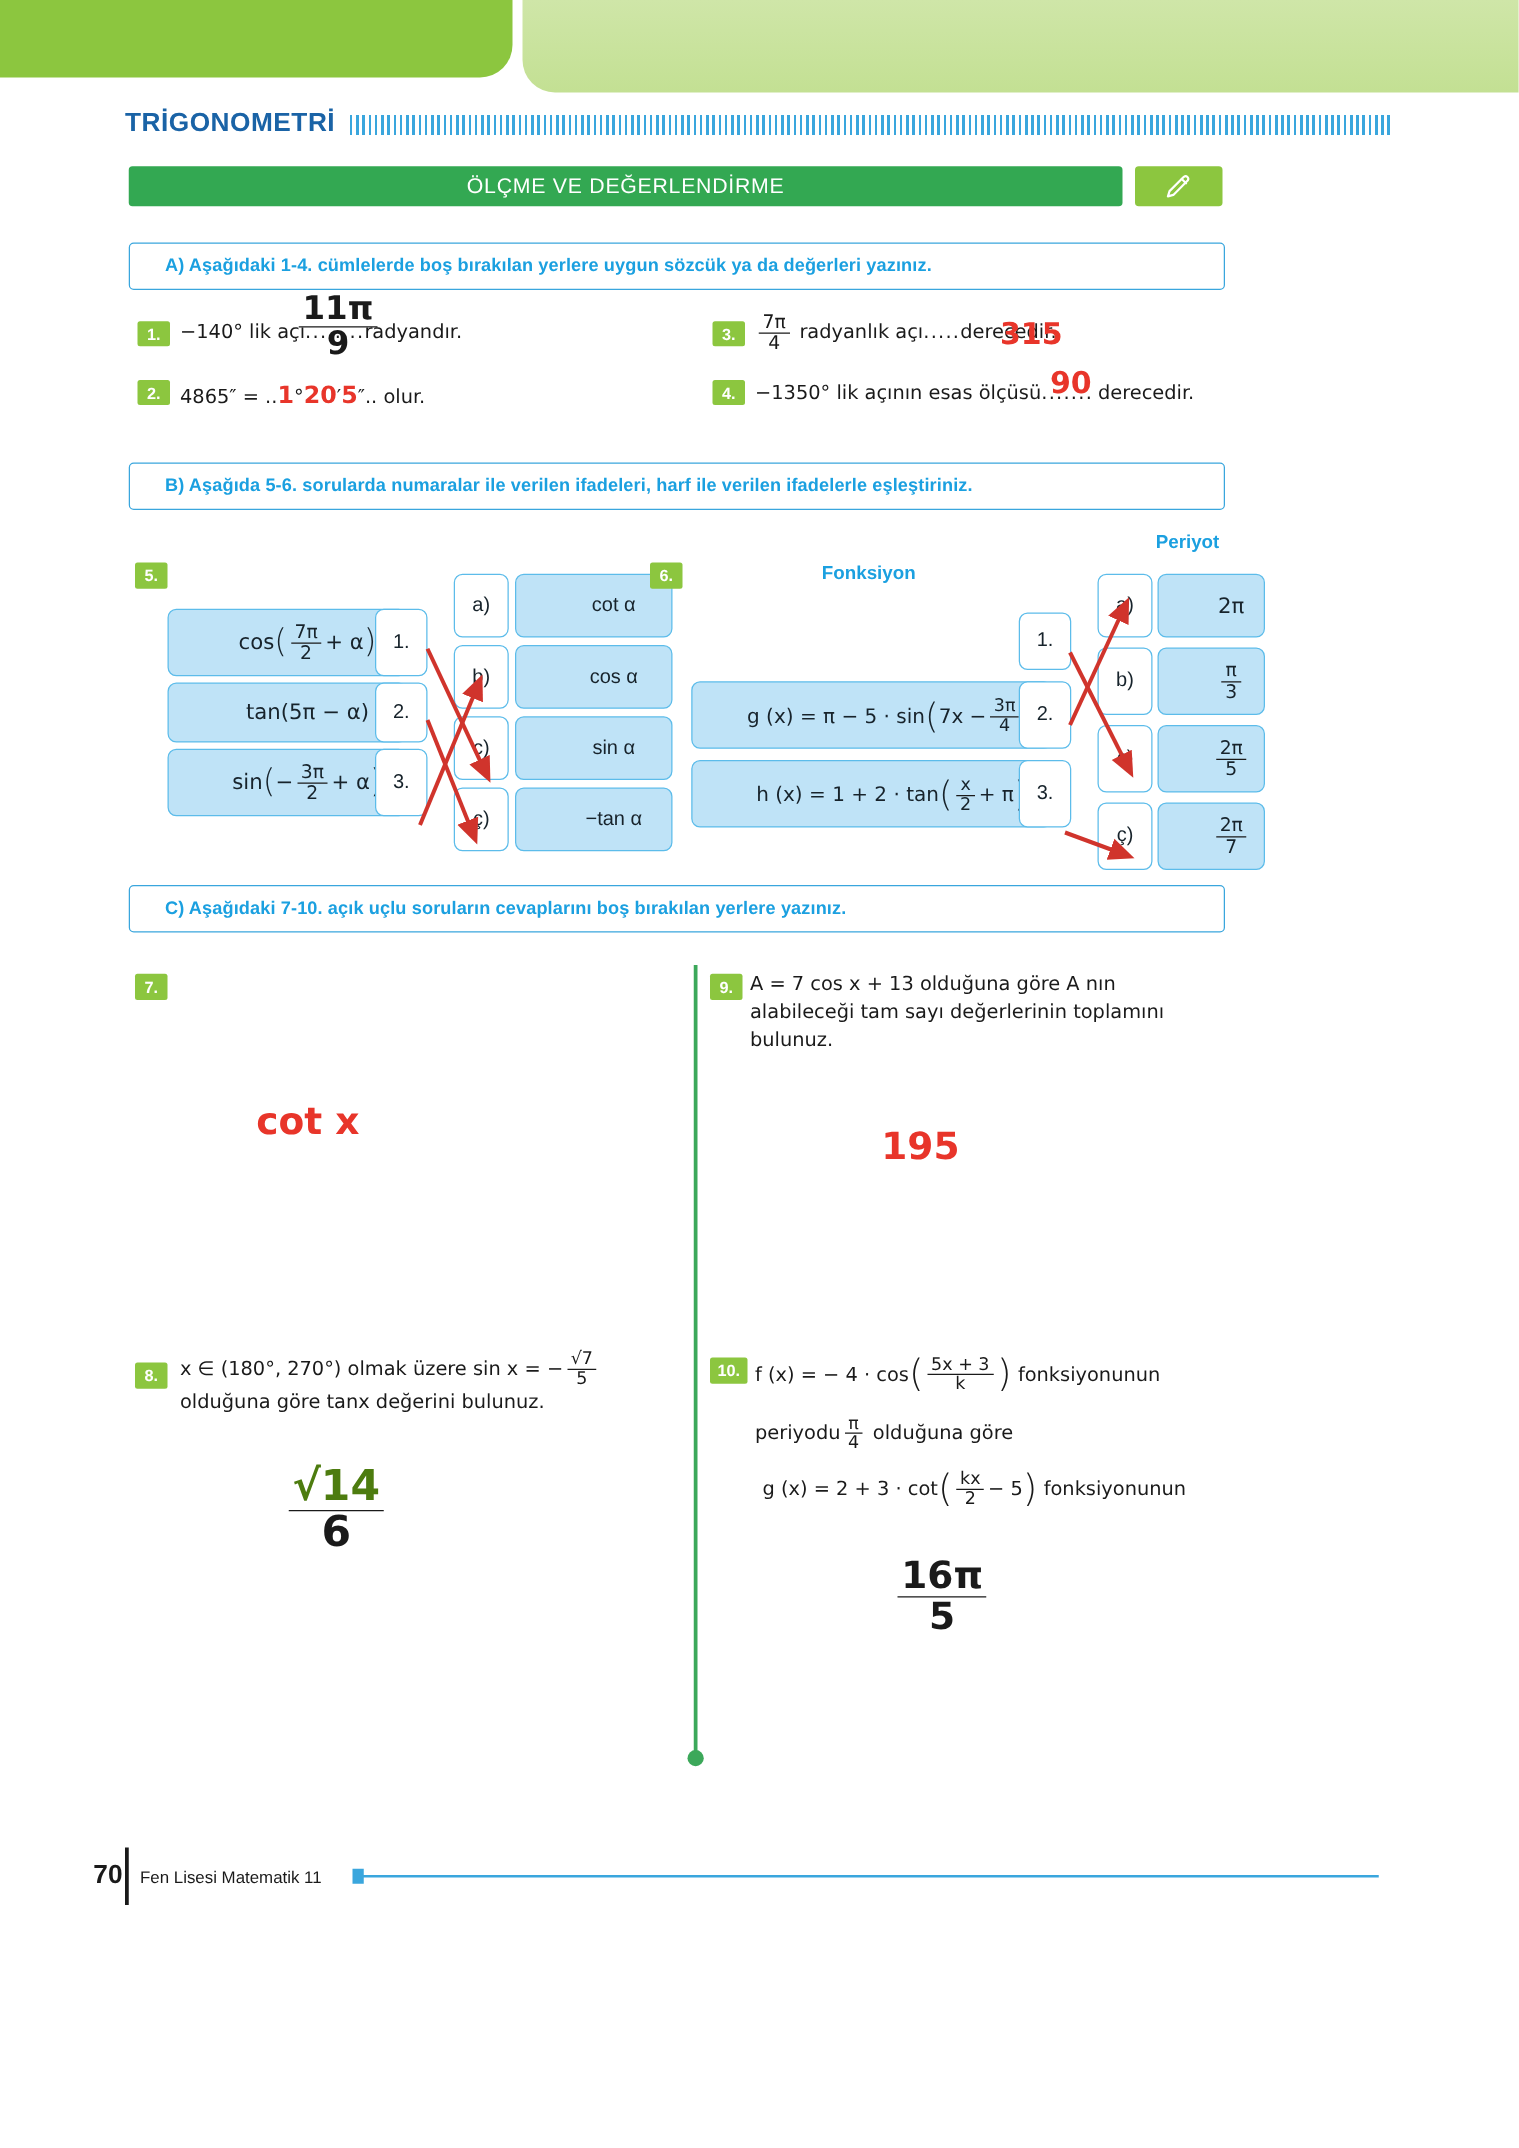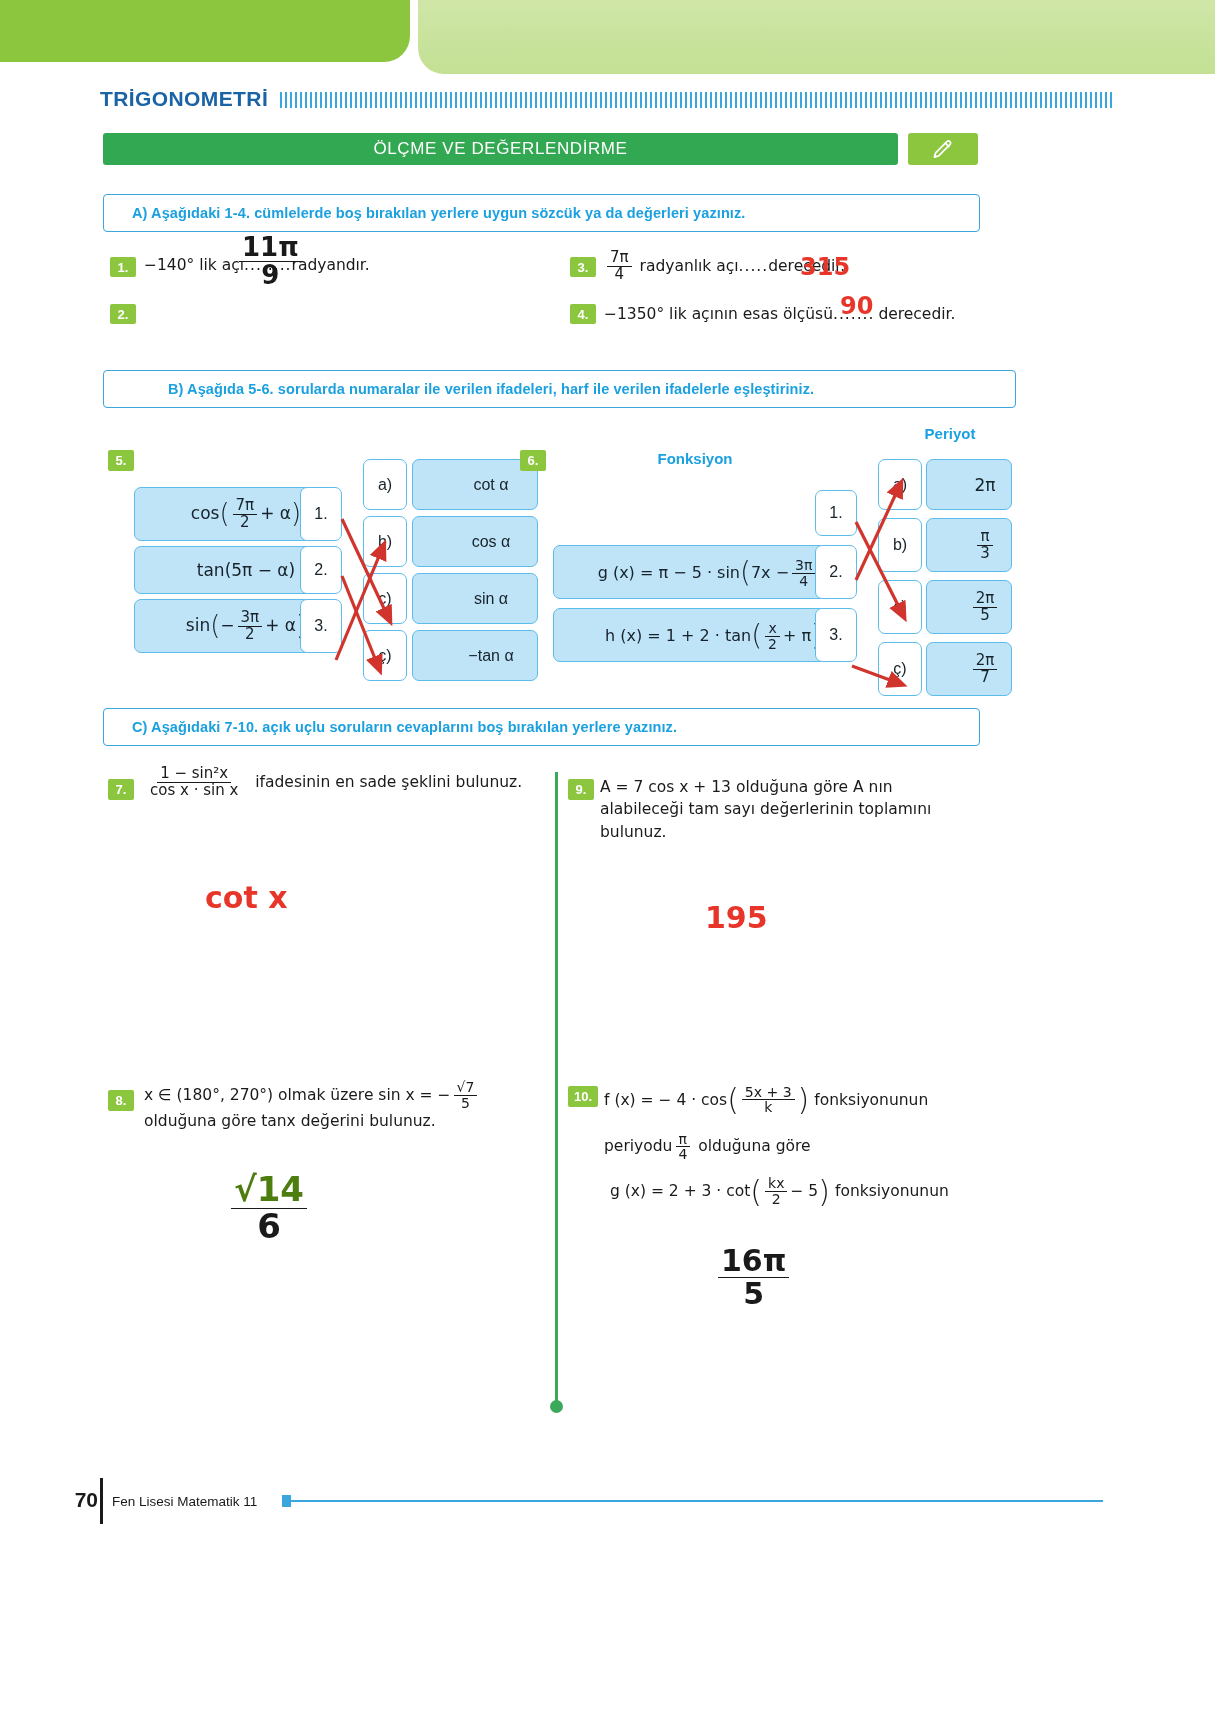--- a/index.html
+++ b/index.html
@@ -48,21 +48,21 @@
 
   
   .instr{
     position:absolute;border:1.6px solid #3aa6dd;border-radius:4px;background:#fff;
     display:flex;align-items:center;
   }
   .instr span{
     font-size:14.5px;font-weight:bold;color:#1ba0e0;padding-left:28px;letter-spacing:.1px;
   }
   #instrA{left:103px;top:194px;width:875px;height:36px;}
-  #instrB{left:103px;top:370px;width:875px;height:36px;padding-left:36px;}
+  #instrB{left:103px;top:370px;width:875px;height:36px;}
   #instrC{left:103px;top:708px;width:875px;height:36px;}
 
   
   .qnum{
     position:absolute;background:#8cc63f;color:#fff;font-weight:bold;
     font-size:13px;border-radius:2px;
     display:flex;align-items:center;justify-content:center;
   }
 
   
@@ -151,20 +151,23 @@
     <span>−140° lik açı</span><span class="dots">........</span><span>radyandır.</span>
   </div>
   <div class="hand" style="left:236px;top:234px;font-size:26px;">
     <span class="frac" style="color:#1a1a1a;">
       <span class="num">11π</span>
       <span class="den">9</span>
     </span>
   </div>
 
   <div class="qnum" style="left:110px;top:304px;width:26px;height:20px;">2.</div>
+  <div class="mtext serifm" style="left:144px;top:303px;width:420px;">
+    <span>4865″ = ..</span><span class="hand" style="position:static;font-size:19px;">1</span><span>°</span><span class="hand" style="position:static;font-size:19px;">20</span><span>′</span><span class="hand" style="position:static;font-size:19px;">5</span><span>″</span><span>.. olur.</span>
+  </div>
 
   <div class="qnum" style="left:570px;top:257px;width:26px;height:20px;">3.</div>
   <div class="mtext serifm" style="left:604px;top:250px;width:400px;">
     <span class="frac" style="font-size:15px;">
       <span class="num">7π</span>
       <span class="den">4</span>
     </span>
     <span>radyanlık açı</span><span class="dots">.....</span><span>derecedir.</span>
   </div>
   <div class="hand" style="left:800px;top:253px;font-size:24px;">315</div>
@@ -294,27 +297,20 @@
   </svg>
 
   <div class="instr" id="instrC">
     <span>C) Aşağıdaki 7-10. açık uçlu soruların cevaplarını boş bırakılan yerlere yazınız.</span>
   </div>
 
   <div class="csep"></div>
   <div class="csep-dot"></div>
 
   <div class="qnum" style="left:108px;top:779px;width:26px;height:21px;">7.</div>
-  <div class="mtext serifm" style="left:144px;top:766px;width:400px;">
-    <span class="frac" style="font-size:15px;">
-      <span class="num">1 − sin²x</span>
-      <span class="den">cos x · sin x</span>
-    </span>
-    <span style="margin-left:6px;">ifadesinin en sade şeklini bulunuz.</span>
-  </div>
   <div class="hand" style="left:205px;top:880px;font-size:30px;">cot x</div>
 
   <div class="qnum" style="left:568px;top:779px;width:26px;height:21px;">9.</div>
   <div class="mtext serifm" style="left:600px;top:776px;width:360px;">
     <div>A = 7 cos x + 13  olduğuna göre A nın</div>
     <div>alabileceği tam sayı değerlerinin toplamını</div>
     <div>bulunuz.</div>
   </div>
   <div class="hand" style="left:705px;top:900px;font-size:30px;">195</div>
 

